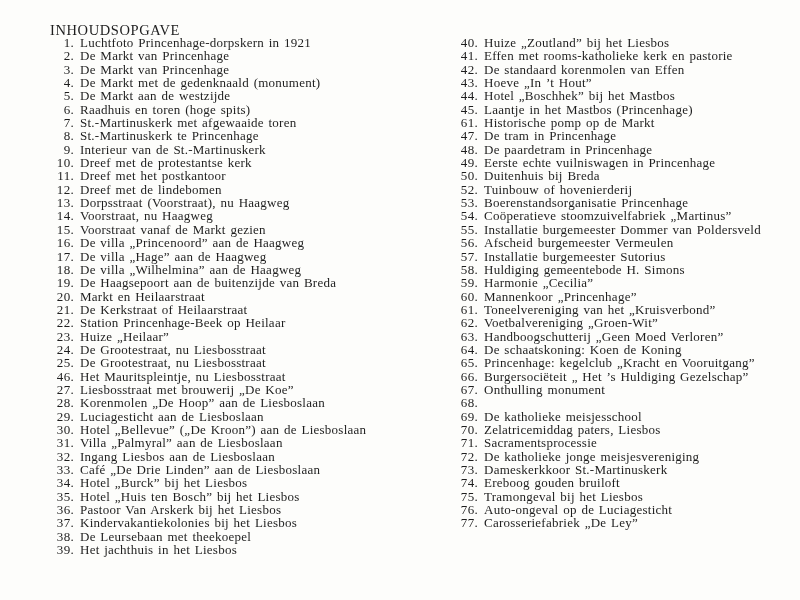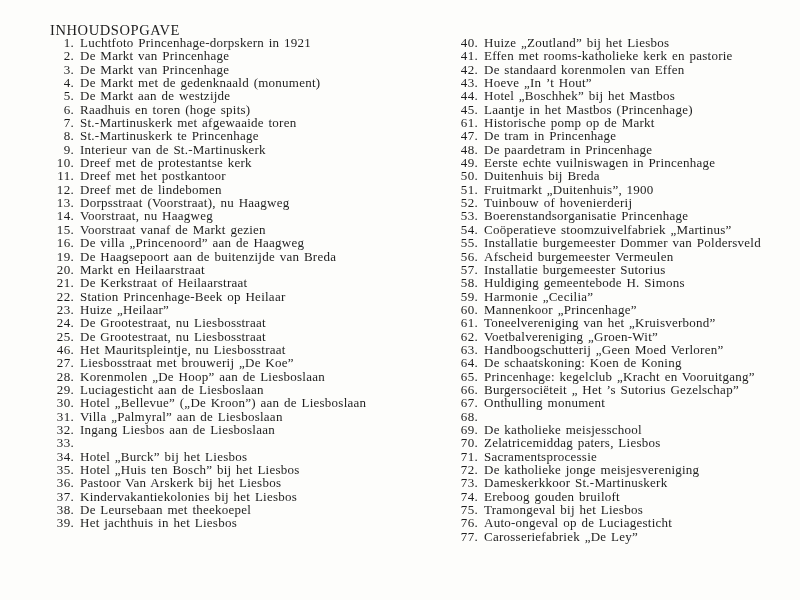--- a/index.html
+++ b/index.html
@@ -116,20 +116,28 @@
       </div>
       <div class="row">
         <span class="num">15.</span>
         <span class="txt">Voorstraat vanaf de Markt gezien</span>
       </div>
       <div class="row">
         <span class="num">16.</span>
         <span class="txt">De villa „Princenoord” aan de Haagweg</span>
       </div>
       <div class="row">
+        <span class="num">17.</span>
+        <span class="txt">De villa „Hage” aan de Haagweg</span>
+      </div>
+      <div class="row">
+        <span class="num">18.</span>
+        <span class="txt">De villa „Wilhelmina” aan de Haagweg</span>
+      </div>
+      <div class="row">
         <span class="num">19.</span>
         <span class="txt">De Haagsepoort aan de buitenzijde van Breda</span>
       </div>
       <div class="row">
         <span class="num">20.</span>
         <span class="txt">Markt en Heilaarstraat</span>
       </div>
       <div class="row">
         <span class="num">21.</span>
         <span class="txt">De Kerkstraat of Heilaarstraat</span>
@@ -173,20 +181,21 @@
       <div class="row">
         <span class="num">31.</span>
         <span class="txt">Villa „Palmyral” aan de Liesboslaan</span>
       </div>
       <div class="row">
         <span class="num">32.</span>
         <span class="txt">Ingang Liesbos aan de Liesboslaan</span>
       </div>
       <div class="row">
         <span class="num">33.</span>
+        <span class="txt">Café „De Drie Linden” aan de Liesboslaan</span>
       </div>
       <div class="row">
         <span class="num">34.</span>
         <span class="txt">Hotel „Burck” bij het Liesbos</span>
       </div>
       <div class="row">
         <span class="num">35.</span>
         <span class="txt">Hotel „Huis ten Bosch” bij het Liesbos</span>
       </div>
       <div class="row">
@@ -245,24 +254,20 @@
       </div>
       <div class="row">
         <span class="num">49.</span>
         <span class="txt">Eerste echte vuilniswagen in Princenhage</span>
       </div>
       <div class="row">
         <span class="num">50.</span>
         <span class="txt">Duitenhuis bij Breda</span>
       </div>
       <div class="row">
-        <span class="num">51.</span>
-        <span class="txt">Fruitmarkt „Duitenhuis”, 1900</span>
-      </div>
-      <div class="row">
         <span class="num">52.</span>
         <span class="txt">Tuinbouw of hovenierderij</span>
       </div>
       <div class="row">
         <span class="num">53.</span>
         <span class="txt">Boerenstandsorganisatie Princenhage</span>
       </div>
       <div class="row">
         <span class="num">54.</span>
         <span class="txt">Coöperatieve stoomzuivelfabriek „Martinus”</span>
@@ -306,21 +311,21 @@
       <div class="row">
         <span class="num">64.</span>
         <span class="txt">De schaatskoning: Koen de Koning</span>
       </div>
       <div class="row">
         <span class="num">65.</span>
         <span class="txt">Princenhage: kegelclub „Kracht en Vooruitgang”</span>
       </div>
       <div class="row">
         <span class="num">66.</span>
-        <span class="txt">Burgersociëteit „ Het ’s Sutorius Gezelschap”</span>
+        <span class="txt">Burgersociëteit „ Het ’s Huldiging Gezelschap”</span>
       </div>
       <div class="row">
         <span class="num">67.</span>
         <span class="txt">Onthulling monument</span>
       </div>
       <div class="row">
         <span class="num">68.</span>
       </div>
       <div class="row">
         <span class="num">69.</span>

